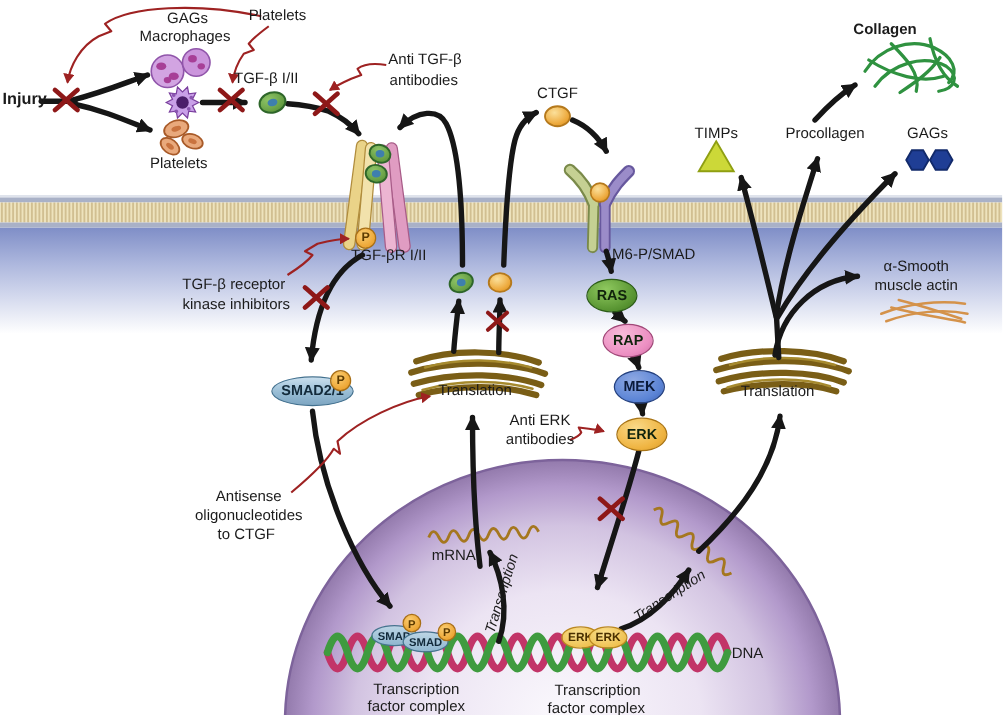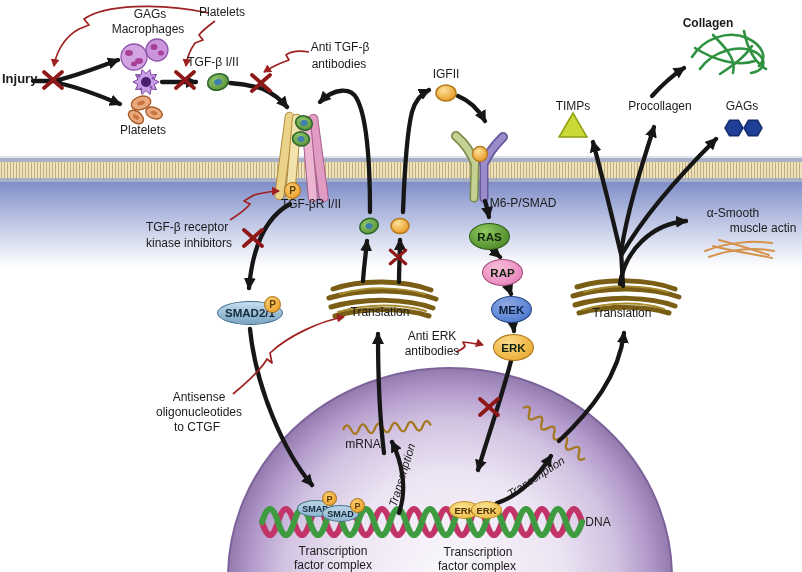--- a/index.html
+++ b/index.html
@@ -264,21 +264,21 @@
 </svg>
 
 <div class="lbl" style="left:222px;top:5px;">Platelets</div>
 <div class="lbl" style="left:150px;top:7px;">GAGs</div>
 <div class="lbl" style="left:148px;top:22px;">Macrophages</div>
 <div class="lbl bold" style="left:2px;top:72px;">Injury</div>
 <div class="lbl" style="left:143px;top:123px;">Platelets</div>
 <div class="lbl" style="left:213px;top:55px;">TGF-β I/II</div>
 <div class="lbl" style="left:340px;top:40px;">Anti TGF-β</div>
 <div class="lbl" style="left:339px;top:57px;">antibodies</div>
-<div class="lbl" style="left:446px;top:67px;">IGFII</div>
+<div class="lbl" style="left:446px;top:67px;">CTGF</div>
 <div class="lbl" style="left:708px;top:16px;font-weight:bold;">Collagen</div>
 <div class="lbl" style="left:573px;top:99px;">TIMPs</div>
 <div class="lbl" style="left:660px;top:99px;">Procollagen</div>
 <div class="lbl" style="left:742px;top:99px;">GAGs</div>
 <div class="lbl" style="left:311px;top:197px;">TGF-βR I/II</div>
 <div class="lbl" style="left:187px;top:220px;">TGF-β receptor</div>
 <div class="lbl" style="left:189px;top:236px;">kinase inhibitors</div>
 <div class="lbl" style="left:523px;top:196px;">M6-P/SMAD</div>
 <div class="lbl" style="left:432px;top:329px;">Anti ERK</div>
 <div class="lbl" style="left:432px;top:344px;">antibodies</div>
@@ -289,21 +289,21 @@
 <div class="lbl" style="left:197px;top:420px;">to CTGF</div>
 <div class="lbl" style="left:363px;top:437px;">mRNA</div>
 <div class="lbl ital rot" style="left:402px;top:475px;--r:-73deg;">Transcription</div>
 <div class="lbl ital rot" style="left:536px;top:477px;--r:-33deg;">Transcription</div>
 <div class="lbl" style="left:598px;top:515px;">DNA</div>
 <div class="lbl" style="left:333px;top:544px;">Transcription</div>
 <div class="lbl" style="left:333px;top:558px;">factor complex</div>
 <div class="lbl" style="left:478px;top:545px;">Transcription</div>
 <div class="lbl" style="left:477px;top:559px;">factor complex</div>
 <div class="lbl" style="left:733px;top:206px;">α-Smooth</div>
-<div class="lbl" style="left:763px;top:221px;">muscle actin</div>
+<div class="lbl" style="left:733px;top:221px;">muscle actin</div>
 
 <div class="node cascade" id="n-ras">RAS</div>
 <div class="node cascade" id="n-rap">RAP</div>
 <div class="node cascade" id="n-mek">MEK</div>
 <div class="node cascade" id="n-erk">ERK</div>
 <div class="node" id="n-smad23">SMAD2/1</div>
 <div class="node smadsm" id="smad-a">SMAD</div>
 <div class="node smadsm" id="smad-b">SMAD</div>
 <div class="node erksm" id="erktf-a">ERK</div>
 <div class="node erksm" id="erktf-b">ERK</div>

